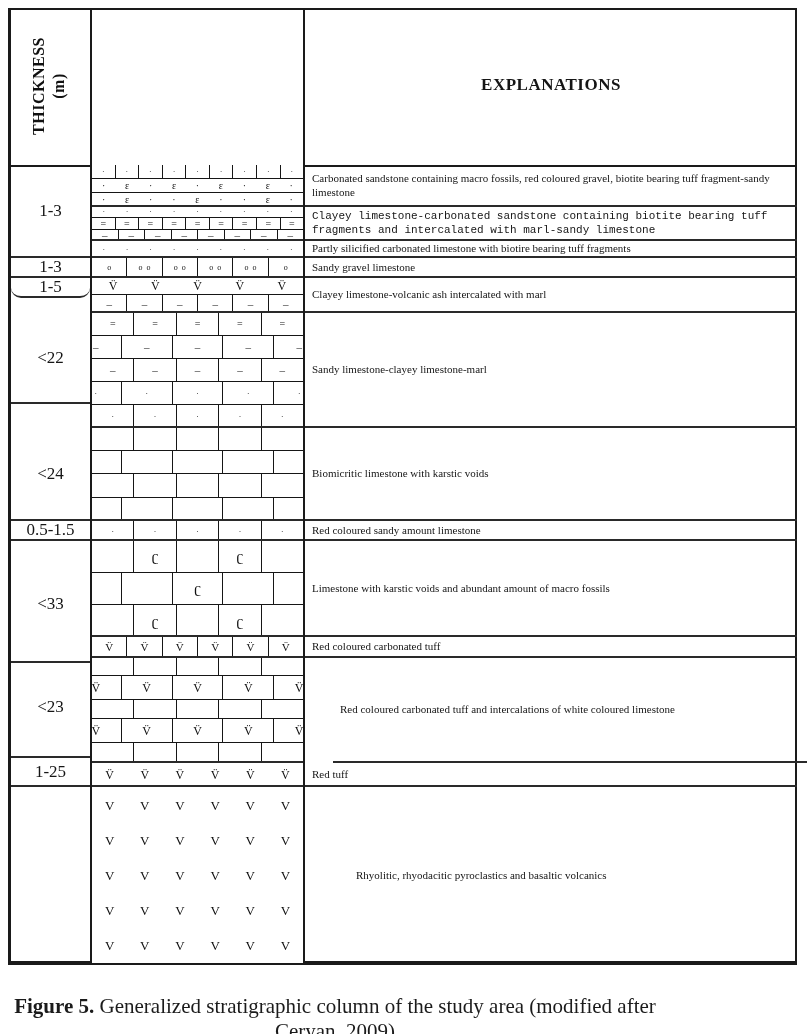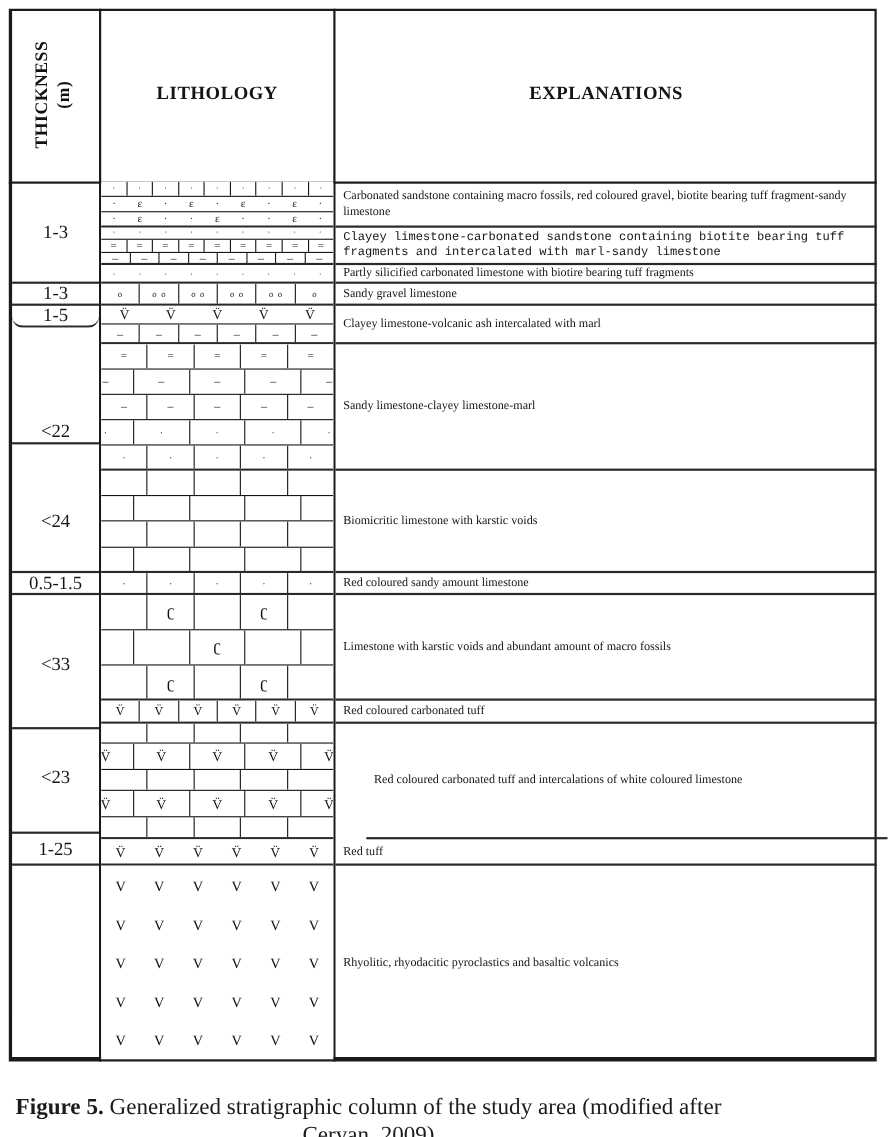--- a/index.html
+++ b/index.html
@@ -45,34 +45,33 @@
 
   <div class="frame"></div>
   <div class="vline" style="left:90px;"></div>
   <div class="vline" style="left:303px;"></div>
   <div class="hline" style="top:165px;"></div>
 
   <div class="thk-title">
     <span>THICKNESS</span>
     <span>(m)</span>
   </div>
-  <div class="col-title" style="left:92px;width:211px;top:75px;">LITHOLOGY</div>
   <div class="col-title" style="left:305px;width:492px;top:75px;">EXPLANATIONS</div>
 
   <div id="cells-root">
       <div class="tcell" style="top: 165px; height: 93px;">
         <div class="">1-3</div>
       </div>
       <div class="tcell" style="top: 258px; height: 20px;">
         <div class="">1-3</div>
       </div>
       <div class="tcell" style="top: 278px; height: 20px; border-radius: 17px;">
         <div class="">1-5</div>
       </div>
-      <div class="tcell" style="top: 313px; height: 91px; align-items: flex-end;">
+      <div class="tcell" style="top: 313px; height: 91px;">
         <div class="">&lt;22</div>
       </div>
       <div class="tcell" style="top: 428px; height: 93px;">
         <div class="">&lt;24</div>
       </div>
       <div class="tcell" style="top: 521px; height: 20px;">
         <div class="">0.5-1.5</div>
       </div>
       <div class="tcell" style="top: 547px; height: 116px;">
         <div class="">&lt;33</div>
@@ -440,21 +439,21 @@
           <div class="cells">
             <div class="cell" style="font-size: 12px;">V̈</div>
             <div class="cell" style="font-size: 12px;">V̈</div>
             <div class="cell" style="font-size: 12px;">V̈</div>
             <div class="cell" style="font-size: 12px;">V̈</div>
             <div class="cell" style="font-size: 12px;">V̈</div>
             <div class="cell" style="font-size: 12px;">V̈</div>
           </div>
         </div>
       </div>
-      <div class="ecell nob" style="top: 787px; height: 176px;">
+      <div class="ecell nob" style="top: 787px; height: 176px; padding-left: 44px;">
         <div class="txt">Rhyolitic, rhyodacitic pyroclastics and basaltic volcanics</div>
       </div>
       <div class="lrow nob" style="top: 787px; height: 176px;">
         <div class="strip" style="height: 36px;">
           <div class="cells">
             <div class="cell" style="font-size: 13px;">V</div>
             <div class="cell" style="font-size: 13px;">V</div>
             <div class="cell" style="font-size: 13px;">V</div>
             <div class="cell" style="font-size: 13px;">V</div>
             <div class="cell" style="font-size: 13px;">V</div>

